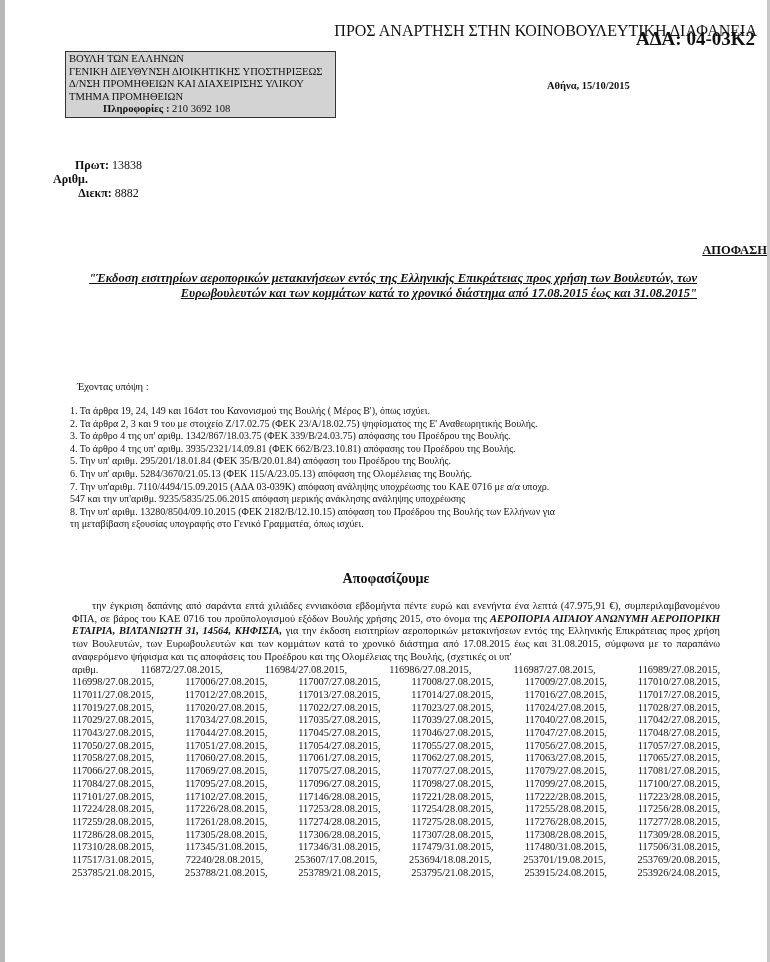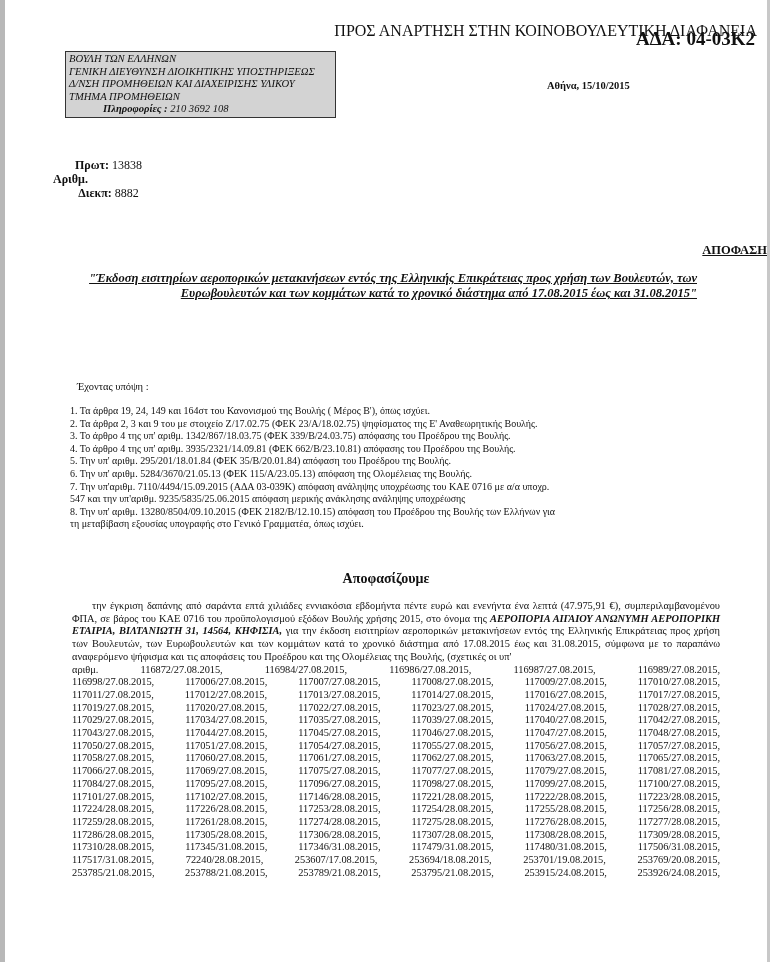--- a/index.html
+++ b/index.html
@@ -13,21 +13,20 @@
   .frame-left { position: absolute; left: 0; top: 0; width: 5px; height: 962px; background: #b8b8b8; }
   .frame-right { position: absolute; right: 0; top: 0; width: 3px; height: 962px; background: #c8c8c8; }
   .page { position: absolute; left: 5px; top: 0; width: 762px; height: 962px; }
   .ada { position: absolute; right: 12px; top: 2px; font-weight: bold; font-size: 19px; margin-top: 26px; }
   .posting { position: absolute; left: 0; width: 752px; top: 22px; text-align: right; font-size: 16px; }
   .hdr-box {
     position: absolute; left: 60px; top: 51px; width: 206px;
     background: #d3d3d3; border: 1px solid #333;
     padding: 1px 4px 1px 3px; font-size: 10.6px; line-height: 12.5px;
     width: 262px;
-    font-style: italic;
   }
   .hdr-box b { font-weight: bold; margin-left: 34px; }
   .date { position: absolute; left: 542px; top: 80px; font-size: 10.5px; font-weight: bold; }
   .prot { position: absolute; left: 48px; top: 158px; font-size: 12px; line-height: 14px; }
   .prot .l1 { padding-left: 22px; }
   .prot .l3 { padding-left: 22px; text-align: center; }
   .prot b { font-weight: bold; }
   .center-title { position: absolute; left: 0; width: 762px; text-align: right; font-weight: bold; text-decoration: underline; font-family: Liberation Serif, serif; }
   .t-apofasi { top: 243px; font-size: 12.5px; }
   .t-subject { top: 271px; font-size: 12.5px; line-height: 15px; left: 72px; width: 620px; font-style: italic; }

